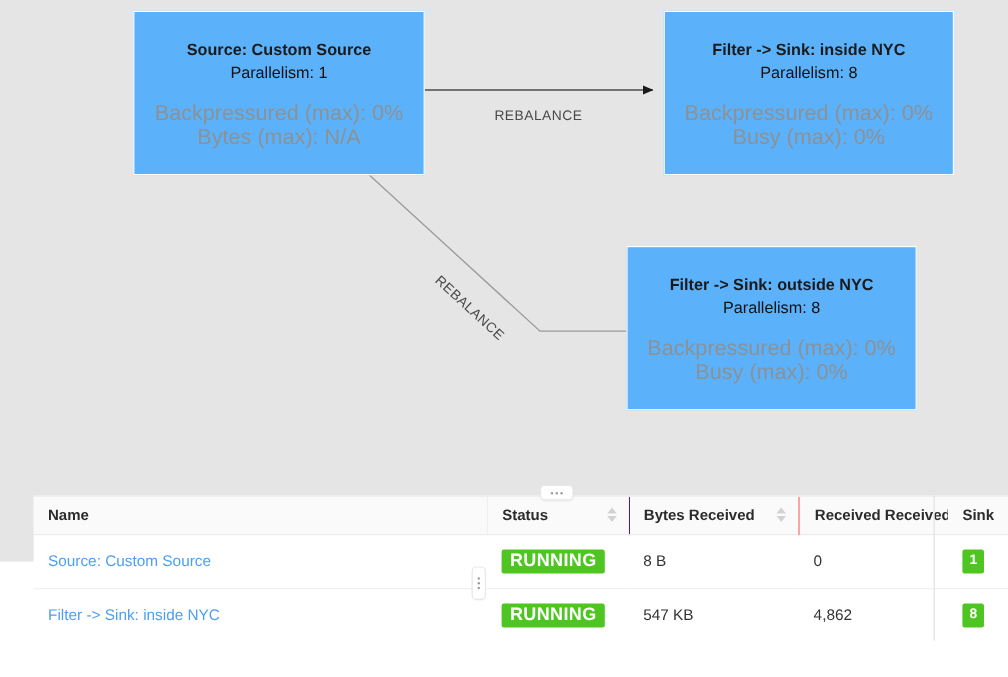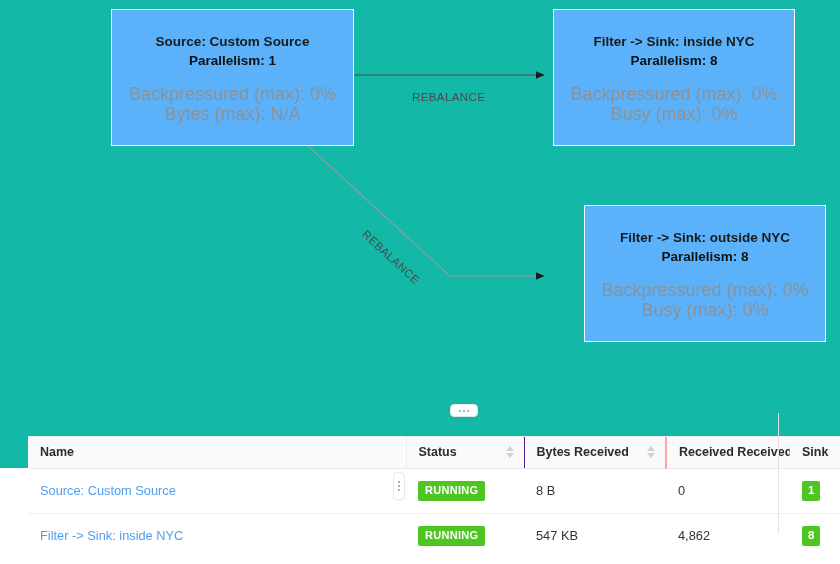--- a/index.html
+++ b/index.html
@@ -3,21 +3,21 @@
 <meta charset="utf-8">
 <style>
   * { box-sizing: border-box; }
   html, body {
     margin: 0; padding: 0;
     width: 840px; height: 564px;
     background: #ffffff;
     font-family: "Liberation Sans", sans-serif;
     overflow: hidden;
   }
-  #root { position: relative; width: 840px; height: 468px; background:#14b8a6; }
+  #root { position: relative; width: 840px; height: 468px; background:#e5e5e5; }
 
   
   #graph { position: absolute; left:0; top:0; width: 840px; height: 400px; }
   #graph-svg { position:absolute; left:0; top:0; width:840px; height:400px; }
 
   .node {
     position: absolute;
     background: #5cb2fa;
     border: 1px solid #ffffff;
     display: flex;
@@ -28,21 +28,21 @@
   .node-title {
     font-size: 13.5px;
     font-weight: bold;
     color: #1a1a1a;
     line-height: 19px;
     text-align: center;
     white-space: nowrap;
   }
   .node-parallelism {
     font-size: 13.5px;
-    font-weight: bold;
+    font-weight: normal;
     color: #111111;
     line-height: 19px;
     text-align: right;
     white-space: nowrap;
   }
   .node-metrics { margin-top: 14px; }
   .node-metric {
     font-size: 18px;
     color: #8c9196;
     line-height: 20px;
@@ -75,21 +75,21 @@
     z-index: 6;
     box-shadow: 0 1px 1px rgba(0,0,0,.04);
   }
   #table-drag-handle i {
     width:2px; height:2px; border-radius:50%; background:#9b9b9b; display:block;
   }
 
   
   #table-wrap {
     position: absolute;
-    left: 28px; top: 436px;
+    left: 28px; top: 413px;
     width: 812px; height: 121px;
     overflow: hidden;
     background: #fff;
     border-top: 1px solid #ececec;
   }
   table.vtx {
     border-collapse: collapse;
     width: 812px;
     table-layout: fixed;
   }
@@ -121,21 +121,21 @@
     padding: 0 0 0 12px;
     vertical-align: middle;
     white-space: nowrap;
   }
   td.name a { color: #4d9ff0; text-decoration: none; font-size: 12.8px; }
 
   .badge-running {
     display:inline-block;
     background:#4ec520;
     color:#ffffff;
-    font-size:11px;
+    font-size:15px;
     font-weight:bold;
     letter-spacing:.3px;
     padding: 3px 7px 4px;
     border-radius: 2px;
     line-height: 13px;
   }
   .badge-tasks {
     display:inline-block;
     background:#4ec520;
     color:#ffffff;
@@ -198,21 +198,21 @@
 
     <div class="node" style="left:553px; top:9px; width:242px; height:137px;">
       <div class="node-title">Filter -&gt; Sink: inside NYC</div>
       <div class="node-parallelism">Parallelism: 8</div>
       <div class="node-metrics">
         <div class="node-metric">Backpressured (max): 0%</div>
         <div class="node-metric">Busy (max): 0%</div>
       </div>
     </div>
 
-    <div class="node" style="left:584px; top:205px; width:242px; height:137px;">
+    <div class="node" style="left:522px; top:205px; width:242px; height:137px;">
       <div class="node-title">Filter -&gt; Sink: outside NYC</div>
       <div class="node-parallelism">Parallelism: 8</div>
       <div class="node-metrics">
         <div class="node-metric">Backpressured (max): 0%</div>
         <div class="node-metric">Busy (max): 0%</div>
       </div>
     </div>
 
     <div class="edge-label" style="left:412px; top:91px;">REBALANCE</div>
 

